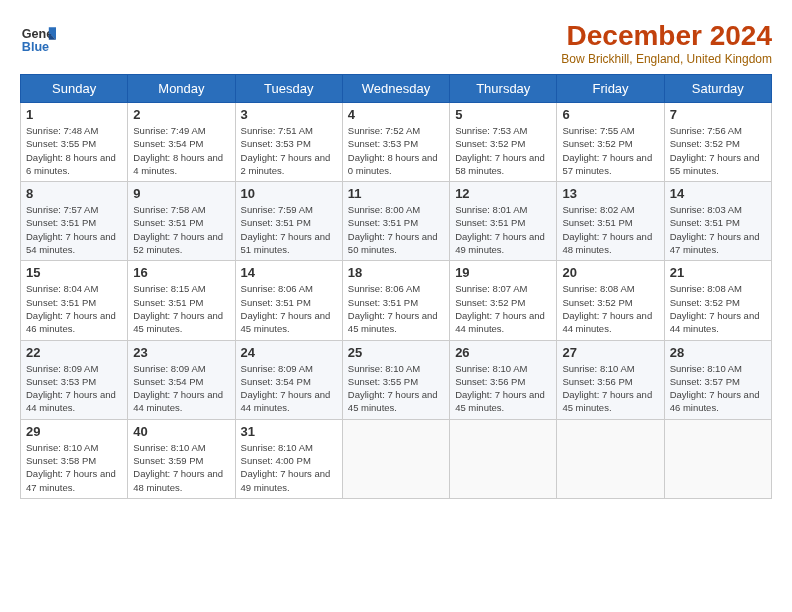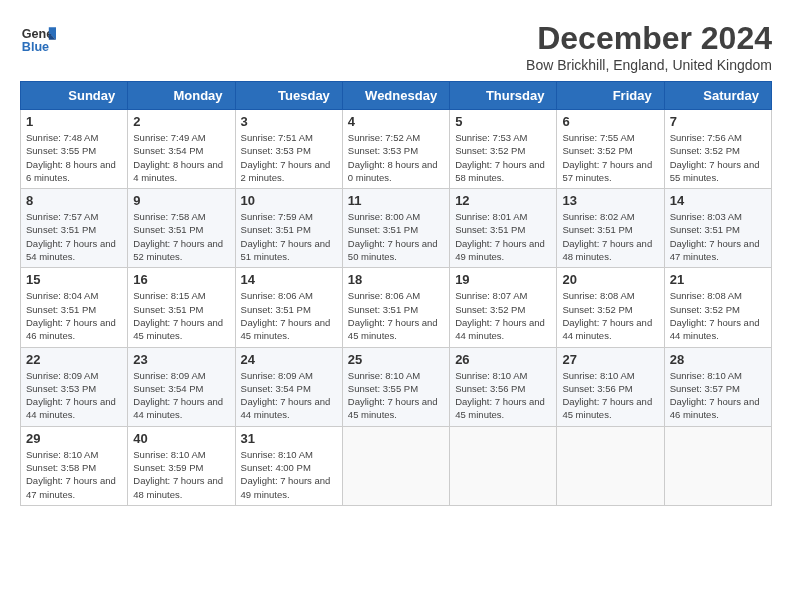--- a/index.html
+++ b/index.html
@@ -22,39 +22,39 @@
       gap: 4px;
     }
     .logo-icon {
       width: 36px;
       height: 36px;
     }
     .title-section {
       text-align: right;
     }
     .month-title {
-      font-size: 32px;
+      font-size: 28px;
       font-weight: bold;
-      color: #404040;
+      color: #c2410c;
     }
     .location-title {
-      font-size: 14px;
-      color: #404040;
+      font-size: 12px;
+      color: #a16207;
     }
     .calendar {
       width: 100%;
       border-collapse: collapse;
     }
     .calendar th {
       background-color: #2a6ebb;
       color: #fff;
       font-size: 13px;
-      font-weight: bold;
-      padding: 6px 12px;
-      text-align: right;
+      font-weight: normal;
+      padding: 6px 4px;
+      text-align: center;
       border: 1px solid #1a5aab;
     }
     .calendar td {
       border: 1px solid #ccc;
       vertical-align: top;
       padding: 4px 5px;
       font-size: 10px;
       color: #333;
       width: calc(100% / 7);
       min-height: 80px;

